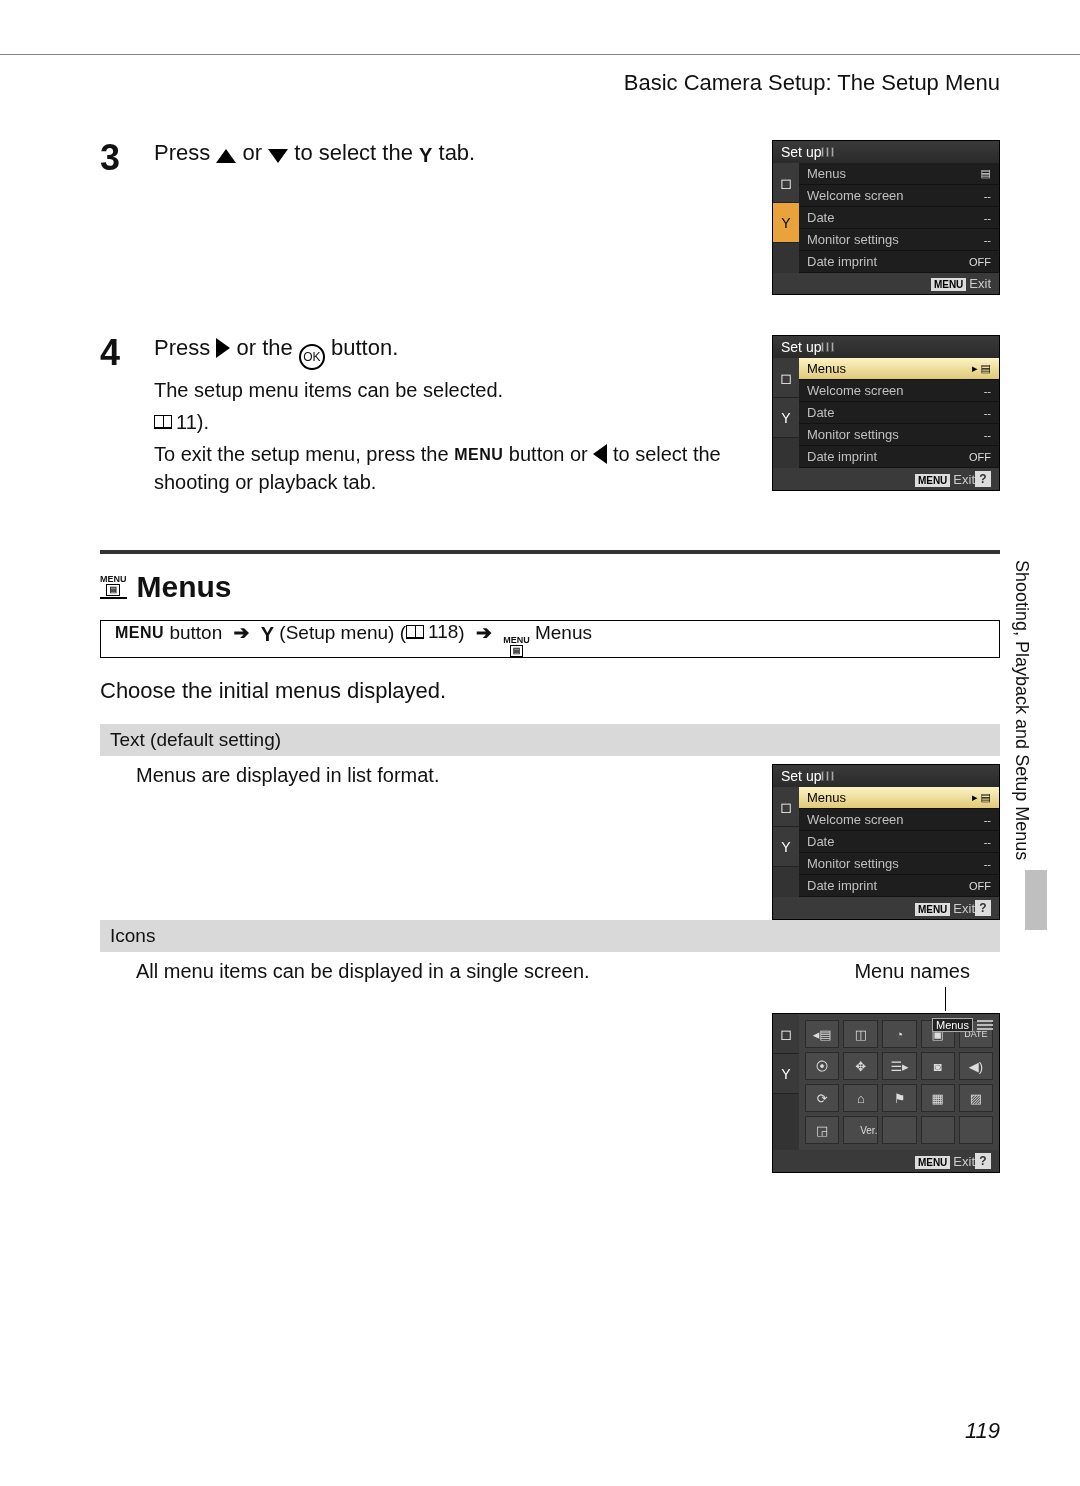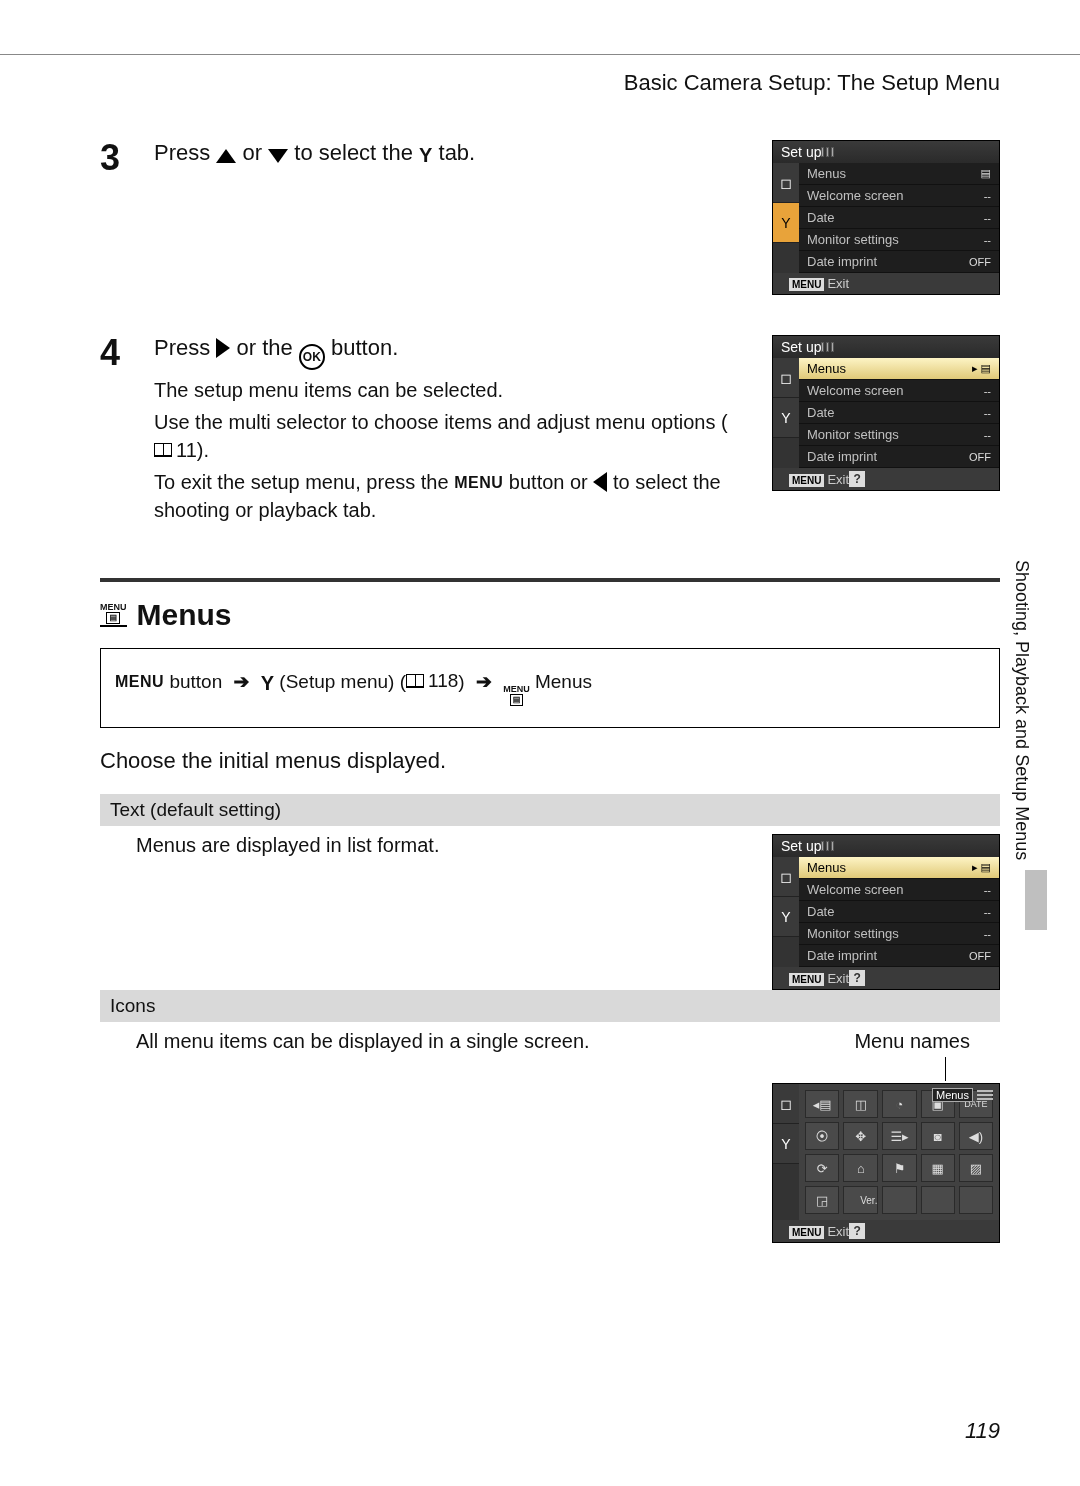--- a/index.html
+++ b/index.html
@@ -49,21 +49,21 @@
   }
 
   .inline-icon { display: inline-block; vertical-align: -3px; }
   .tri-up { border: 10px solid transparent; border-bottom: 14px solid #000; border-top: 0; }
   .tri-down { border: 10px solid transparent; border-top: 14px solid #000; border-bottom: 0; }
   .tri-right { border: 10px solid transparent; border-left: 14px solid #000; border-right: 0; }
   .tri-left { border: 10px solid transparent; border-right: 14px solid #000; border-left: 0; }
   .ok-btn {
     display: inline-flex; align-items: center; justify-content: center;
     width: 26px; height: 26px; border: 2.5px solid #000; border-radius: 50%;
-    font-size: 12px; font-weight: 700; vertical-align: -6px;
+    font-size: 12px; font-weight: 400; vertical-align: -6px;
   }
   .wrench {
     display: inline-block; font-size: 20px; font-weight: 700; vertical-align: -2px;
   }
   .book-ref {
     display: inline-flex; align-items: center; gap: 4px;
   }
   .book-icon {
     display: inline-block; width: 18px; height: 14px;
     border: 1.5px solid #000; border-bottom: 2.5px solid #000;
@@ -111,22 +111,22 @@
   .cam-list { flex: 1; }
   .cam-row {
     display: flex; align-items: center; justify-content: space-between;
     font-size: 13px; padding: 3px 8px; color: #c0c0c0;
     border-bottom: 1px solid #111;
   }
   .cam-row.sel { background: linear-gradient(#fdf4c5,#e0c978); color: #000; }
   .cam-row .val { font-size: 11px; color: #ddd; }
   .cam-row.sel .val { color: #000; }
   .cam-bottom {
-    display: flex; align-items: center; justify-content: flex-start;
-    font-size: 13px; background: #3a3a3a; padding: 3px 16px;
+    display: flex; align-items: center; justify-content: flex-end;
+    font-size: 13px; background: #3a3a3a; padding: 3px 8px;
   }
   .cam-bottom .m {
     display: inline-block; background: #ddd; color: #000;
     font-weight: 700; font-size: 10px; padding: 1px 3px; margin-right: 3px;
   }
   .cam-bottom .q {
     display: inline-flex; width: 16px; height: 16px; align-items: center; justify-content: center;
     background: #ddd; color: #333; font-weight: 700; font-size: 12px;
   }
 
@@ -140,21 +140,21 @@
     padding-top: 16px;
   }
   .sec-heading {
     display: flex; align-items: center; gap: 10px;
     font-size: 30px; font-weight: 700; margin-bottom: 16px;
   }
   .sec-heading .menu-stack { border-bottom: 2px solid #000; padding-bottom: 1px; }
 
   .nav-path {
     border: 1px solid #000;
-    padding: 21px 14px;
+    padding: 0 14px;
     font-size: 19px;
     margin-bottom: 20px;
   }
   .nav-path .arrow { padding: 0 6px; font-weight: 700; }
 
   .intro { font-size: 22px; margin-bottom: 20px; }
 
   .opt-header {
     background: #d9d9d9;
     font-size: 19px;
@@ -297,21 +297,21 @@
     <div class="step-body left">
       <div class="step-title">
         <span>Press </span>
         <span class="inline-icon tri-right"></span>
         <span> or the </span>
         <span class="ok-btn">OK</span>
         <span> button.</span>
       </div>
       <div class="step-text">The setup menu items can be selected.</div>
       <div class="step-text">
-        <span>Use the multi selector to choose items and adjust menu options (</span><span class="book-ref">
+        <span class="book-ref">
             <span class="book-icon"></span> 
             <span>11</span>
           </span><span>).</span>
       </div>
       <div class="step-text">
         <span>To exit the setup menu, press the </span><span class="menu-label">MENU</span><span> button or </span><span class="inline-icon tri-left"></span><span> to select the shooting or playback tab.</span>
       </div>
     </div>
 
     <div class="camscreen">

